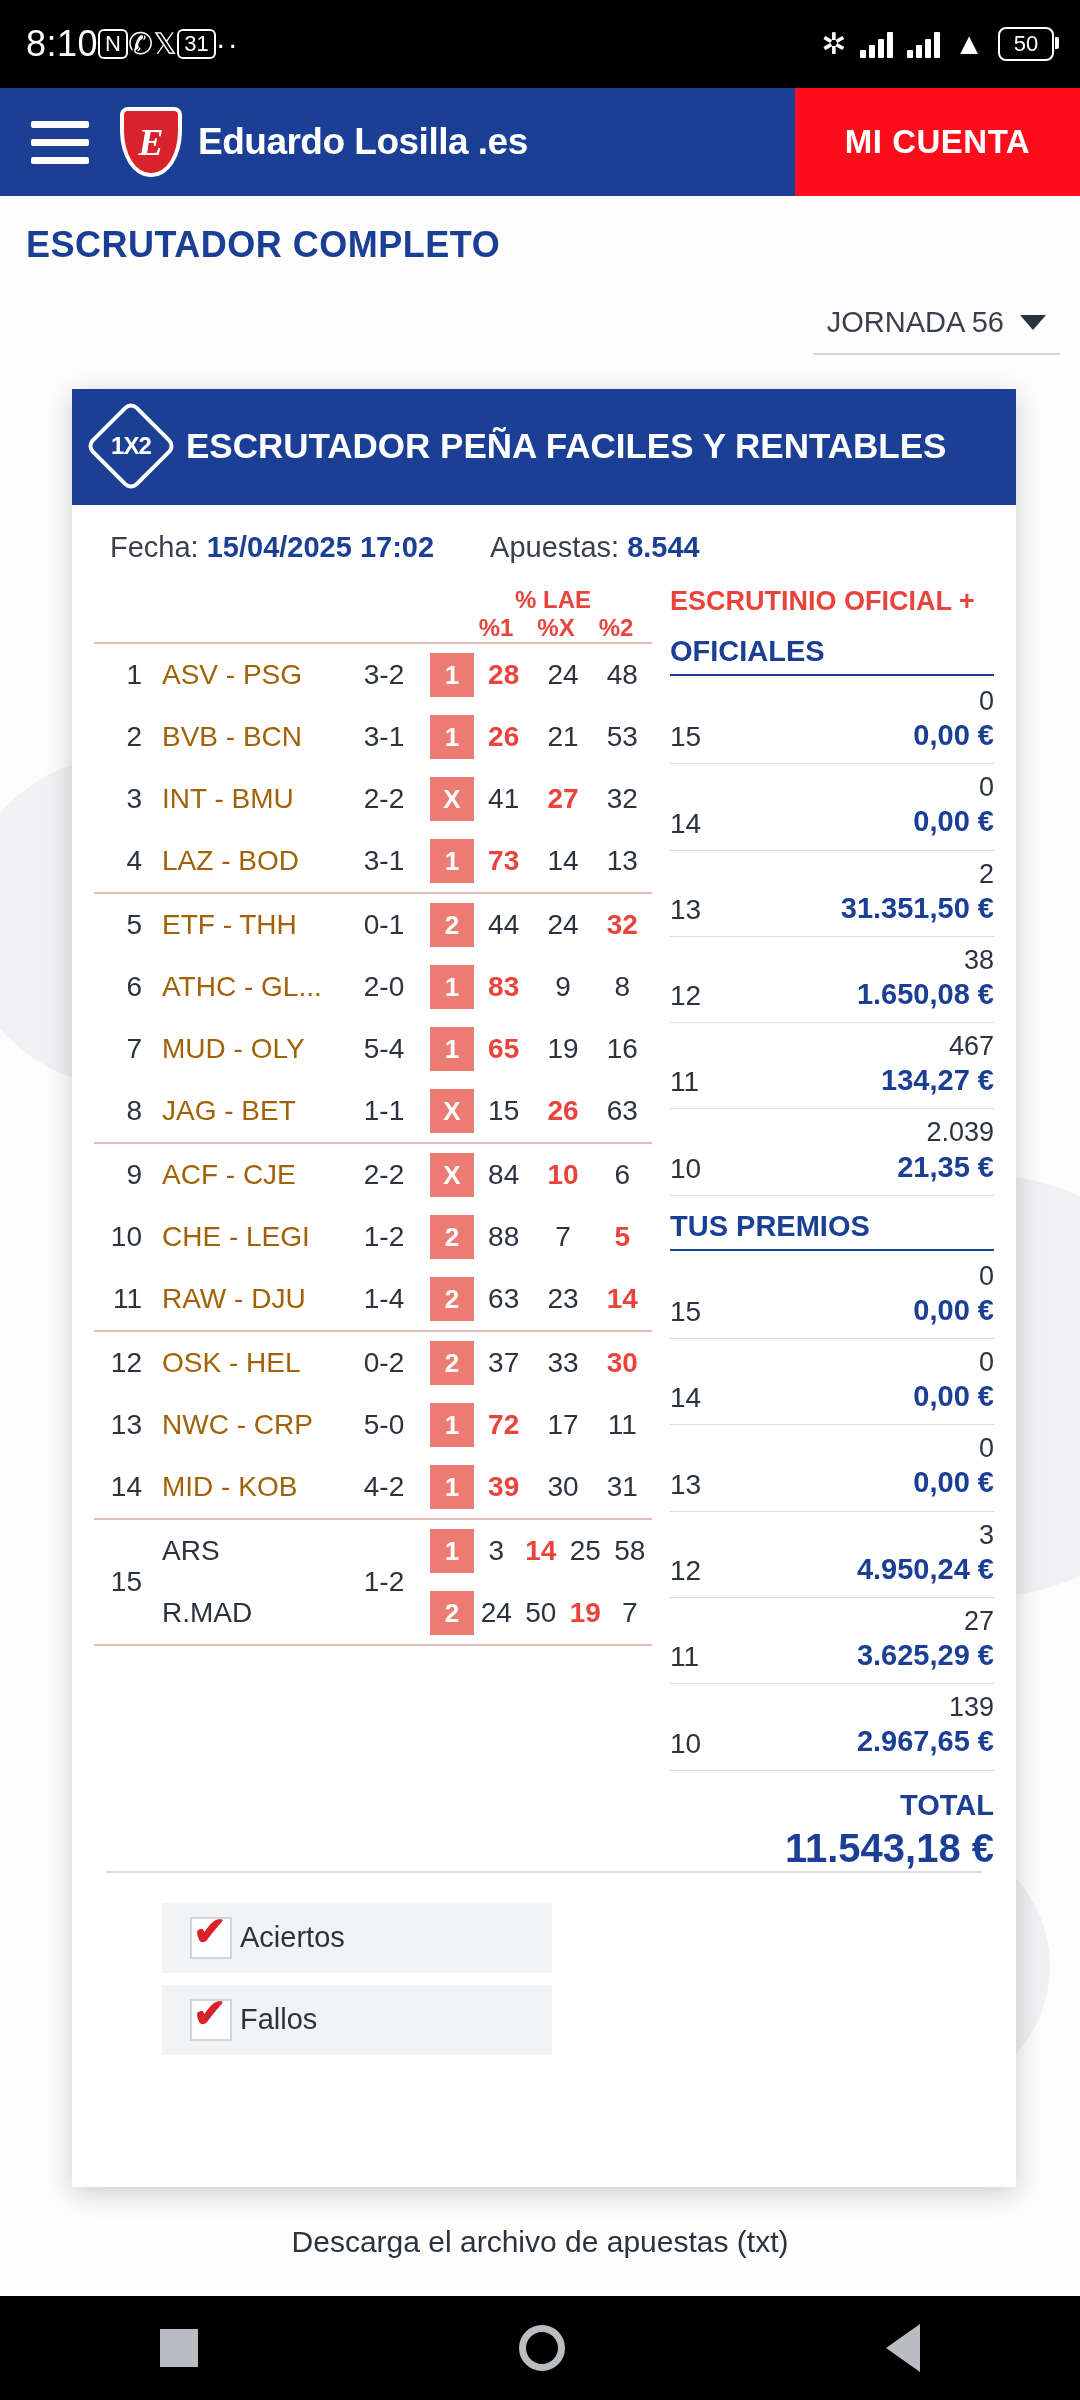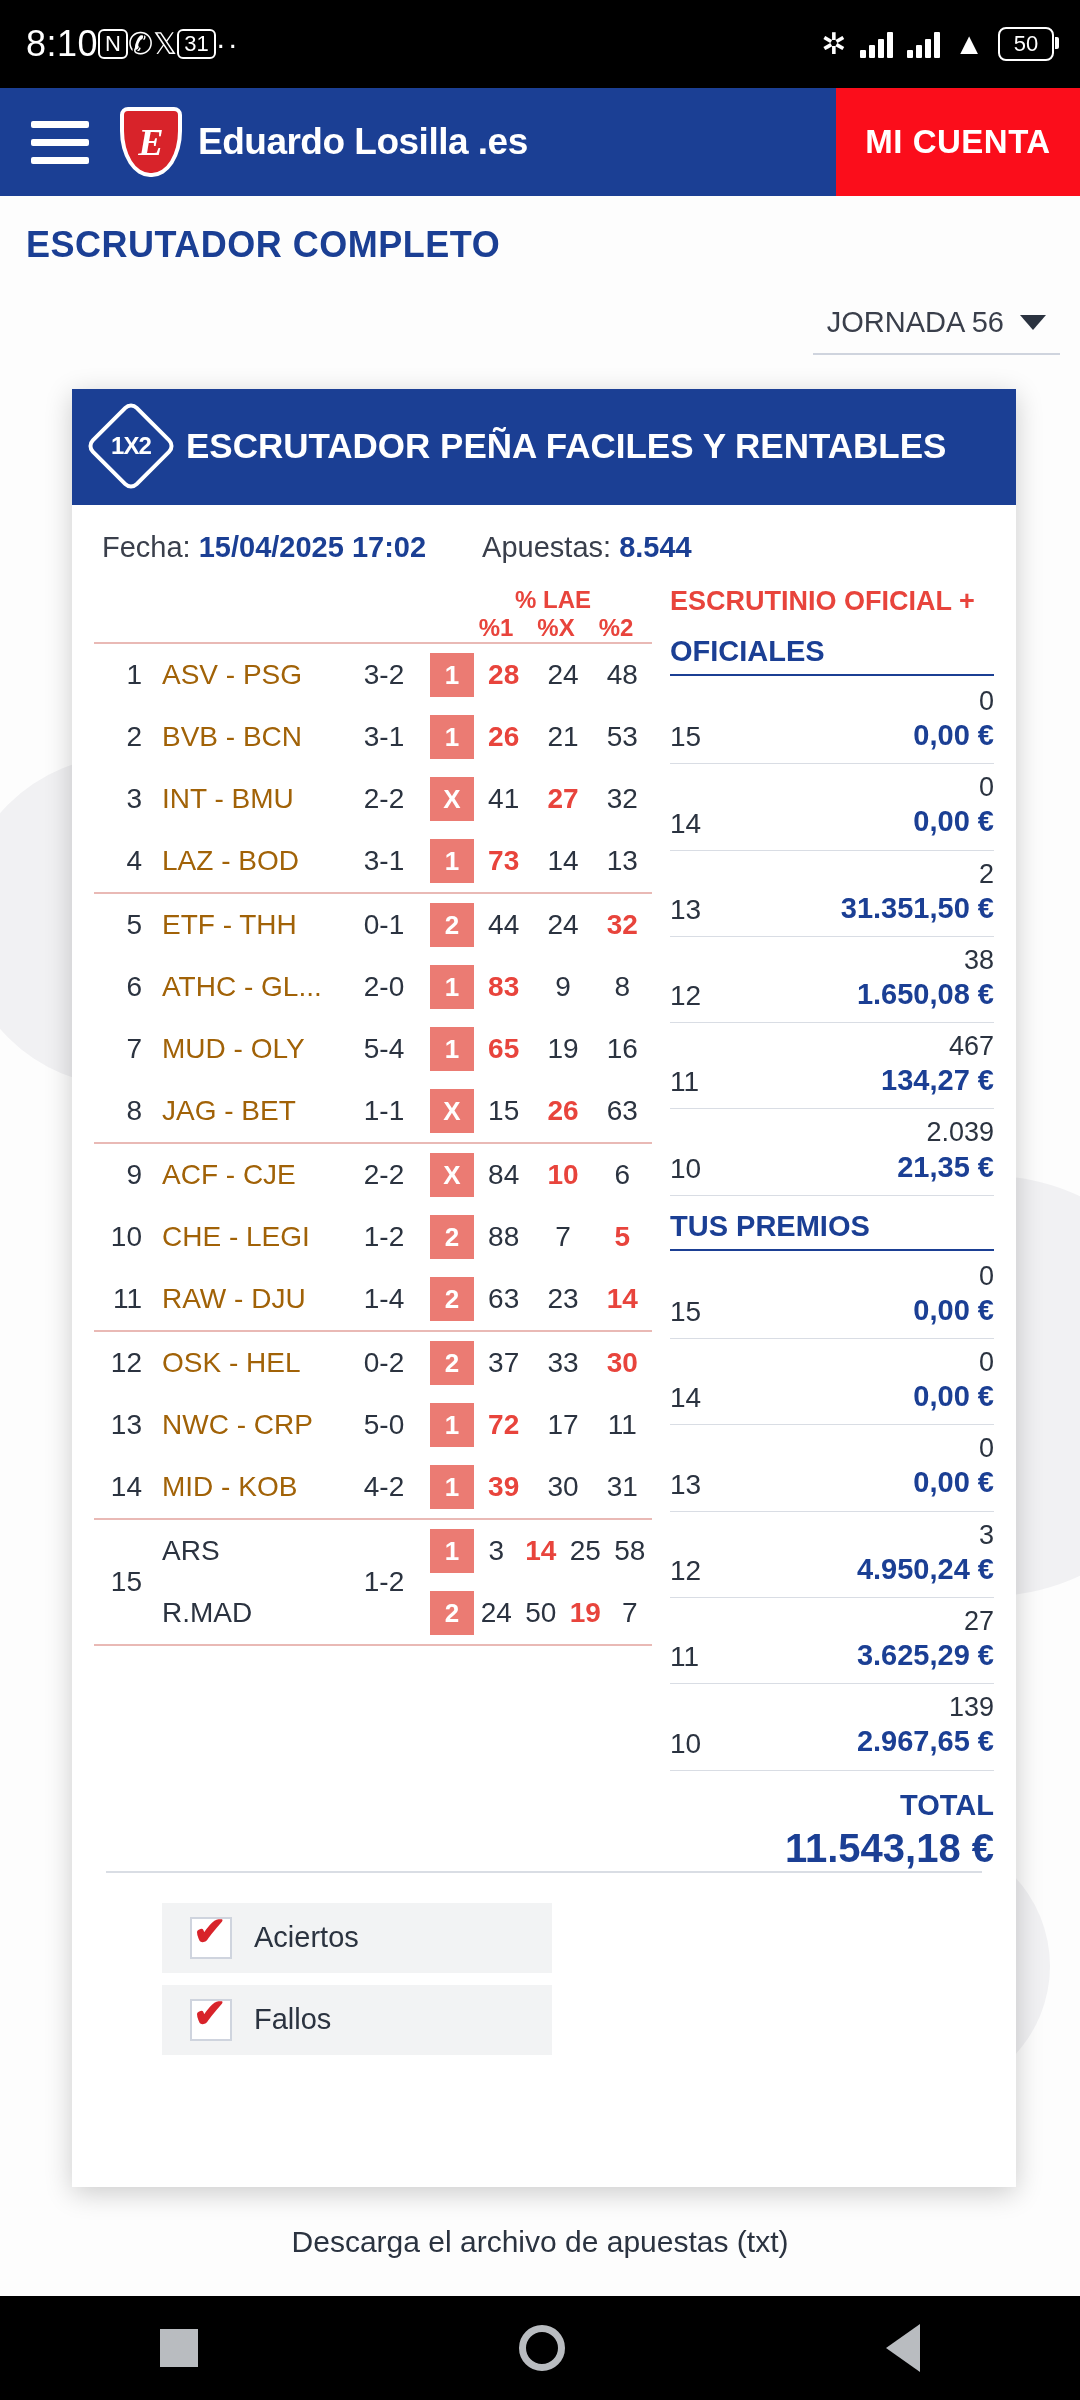--- a/index.html
+++ b/index.html
@@ -49,21 +49,21 @@
   .brand { display: flex; align-items: center; gap: 16px; flex: 1; }
   .shield {
     width: 62px; height: 70px; background: #d8232a;
     border-radius: 8px 8px 30px 30px / 8px 8px 46px 46px;
     display: flex; align-items: center; justify-content: center;
     border: 4px solid #fff;
   }
   .shield b { color: #fff; font-size: 38px; font-family: "Liberation Serif", serif; font-style: italic; }
   .brand-text { color: #fff; font-size: 37px; font-weight: bold; letter-spacing: -0.5px; }
   .account {
-    width: 244px; background: #fb0d1b; color: #fff;
+    width: 285px; background: #fb0d1b; color: #fff;
     display: flex; align-items: center; justify-content: center;
     font-size: 33px; font-weight: bold; letter-spacing: 0.5px;
   }
 
   
   .page { position: relative; height: 2100px; background: #fdfdfd; overflow: hidden; }
   .page-title {
     color: #1b3f94; font-size: 36px; font-weight: bold; letter-spacing: 0.5px;
     padding: 28px 0 0 26px;
   }
@@ -98,21 +98,21 @@
   .cube {
     width: 66px; height: 66px; flex: 0 0 auto;
     border: 4px solid #fff; border-radius: 10px;
     display:flex; align-items:center; justify-content:center;
     font-size: 24px; font-weight: bold; letter-spacing: -1px;
     transform: rotate(45deg);
   }
   .cube span { transform: rotate(-45deg); }
   .card-head h2 { font-size: 35px; line-height: 1.22; font-weight: bold; }
 
-  .meta { display: flex; gap: 56px; padding: 26px 30px 22px 30px; font-size: 29px; color: #3a3f4b; }
+  .meta { display: flex; gap: 56px; padding: 26px 30px 22px 38px; font-size: 29px; color: #3a3f4b; }
   .meta b { color: #1b3f94; }
 
   .body { display: flex; }
   .left { width: 580px; padding: 0 0 0 22px; }
   .right { flex: 1; padding: 0 22px 0 18px; }
 
   
   .pct-head { display: flex; justify-content: flex-end; padding-right: 6px; }
   .lae { color: #e8443c; font-size: 24px; font-weight: bold; width: 186px; text-align: center; }
   .pct-cols { display: flex; width: 186px; margin-left: auto; padding-right: 6px; }
@@ -159,21 +159,21 @@
 
   
   .tabs { display: flex; gap: 34px; padding: 44px 0 0 34px; align-items: flex-end; }
   .tab { font-size: 26px; color: #3a3f4b; padding-bottom: 12px; }
   .tab.active { color: #1b3f94; font-weight: bold; border-bottom: 5px solid #1b3f94; }
   .tabs-rule { margin: 0 34px; border-bottom: 2px solid #d9dde4; }
 
   .chk-list { padding: 30px 0 0 90px; }
   .chk {
     background: #f2f3f4; width: 390px; height: 70px; display: flex; align-items: center;
-    gap: 22px; padding-left: 28px; margin-bottom: 12px;
+    gap: 8px; padding-left: 28px; margin-bottom: 12px;
   }
   .box {
     width: 42px; height: 42px; border: 2px solid #cfd4de; background: #fff;
     position: relative;
   }
   .box::after {
     content: "✔"; position: absolute; left: 1px; top: -11px;
     font-size: 40px; color: #d8232a; font-weight: bold;
   }
   .chk span { font-size: 29px; color: #2b3340; }

